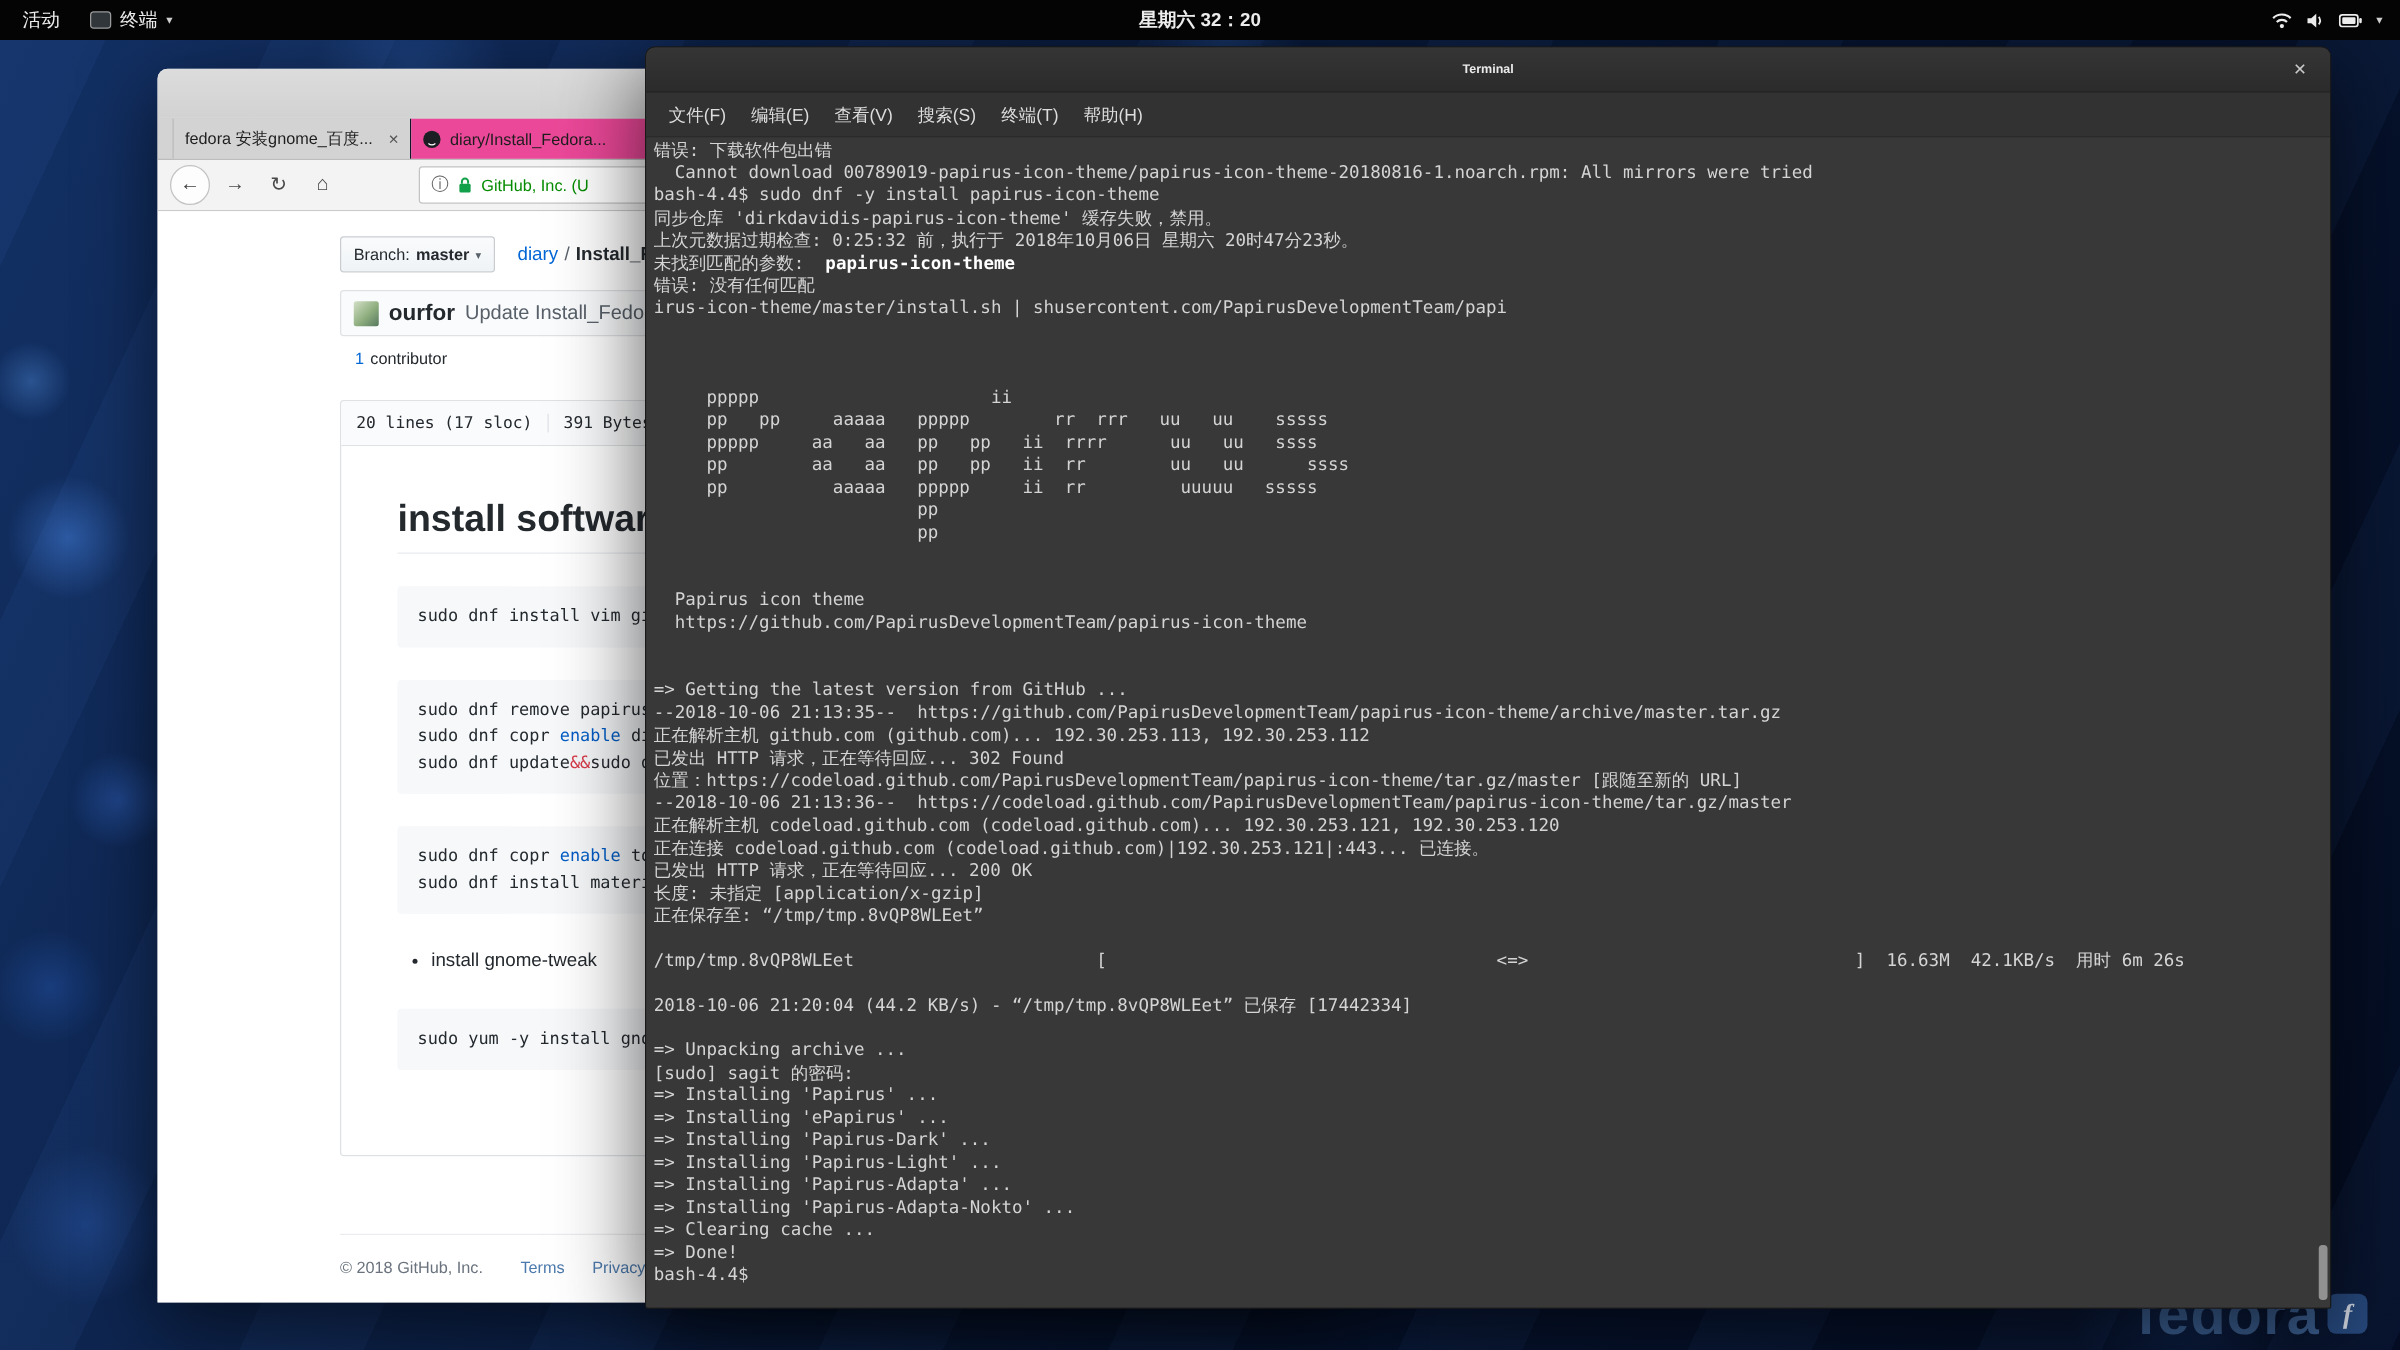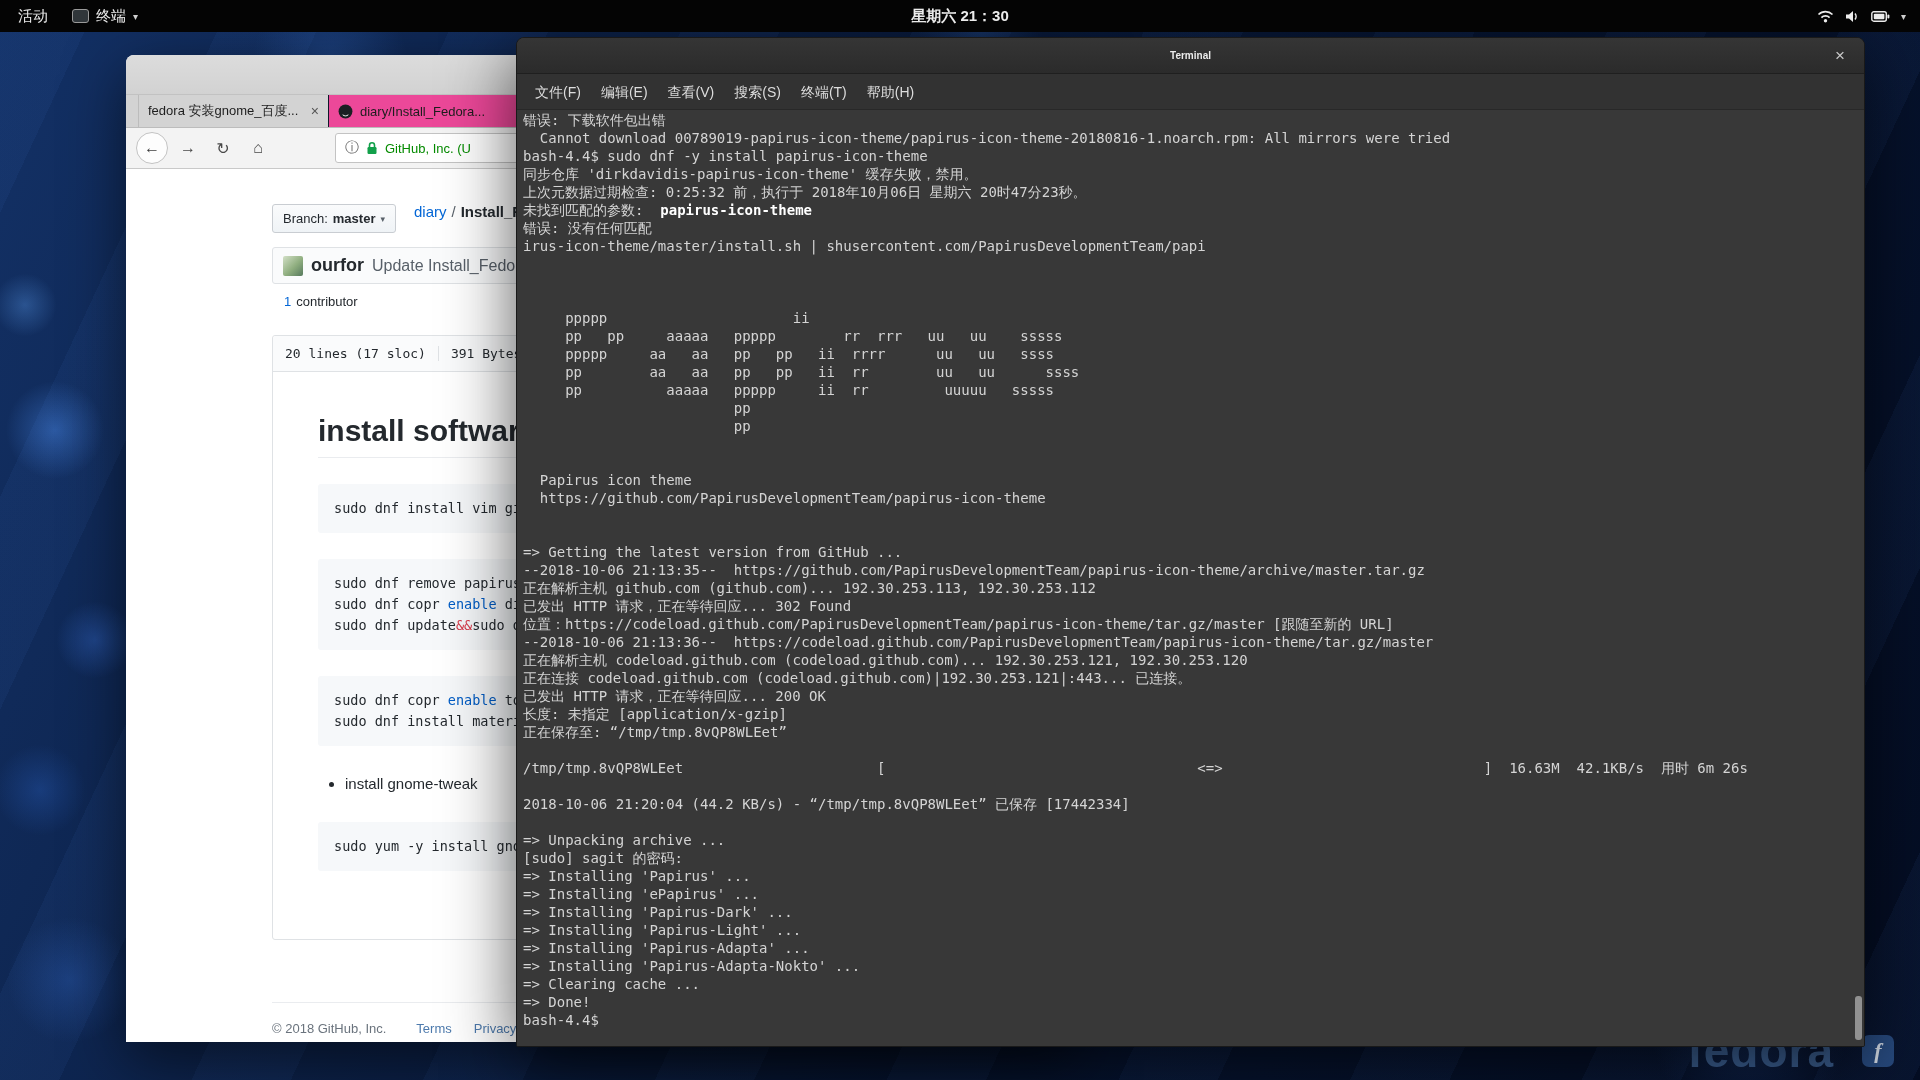--- a/index.html
+++ b/index.html
@@ -11,21 +11,21 @@
     radial-gradient(circle 70px at 55px 430px, rgba(80,150,255,.40), transparent 70%),
     radial-gradient(circle 45px at 25px 305px, rgba(100,170,255,.30), transparent 70%),
     radial-gradient(circle 55px at 95px 640px, rgba(60,120,230,.35), transparent 70%),
     radial-gradient(circle 65px at 40px 790px, rgba(45,105,210,.30), transparent 70%),
     radial-gradient(circle 90px at 70px 980px, rgba(55,115,220,.28), transparent 70%),
     radial-gradient(circle 110px at 330px 60px, rgba(70,140,250,.22), transparent 70%),
     radial-gradient(circle 90px at 980px 30px, rgba(70,140,250,.18), transparent 70%),
     radial-gradient(circle 140px at 1750px 1030px, rgba(55,115,220,.25), transparent 70%),
     repeating-linear-gradient(115deg, rgba(80,140,240,.06) 0 90px, rgba(10,25,60,0) 90px 210px),
     linear-gradient(115deg,#133166 0%,#0c2148 32%,#071634 58%,#040d23 100%);}
-  .fedora-brand{position:absolute;right:26px;bottom:2px;z-index:1;display:flex;align-items:center;gap:28px;}
+  .fedora-brand{position:absolute;right:26px;bottom:2px;z-index:1;display:flex;align-items:center;gap:6px;}
   .fedora-brand .word{font-size:46px;font-weight:bold;letter-spacing:1px;color:rgba(92,142,205,.62);}
   .fedora-badge{width:32px;height:32px;border-radius:7px;background:rgba(62,112,182,.58);color:rgba(255,255,255,.8);
     font-weight:bold;font-size:22px;display:flex;align-items:center;justify-content:center;font-family:"Liberation Serif",serif;font-style:italic;}
 
   
   .topbar{position:absolute;left:0;top:0;width:1920px;height:32px;background:#040404;z-index:50;color:#ececec;display:flex;align-items:center;}
   .tb-left{display:flex;align-items:center;gap:20px;margin-left:14px;}
   .tb-activities{font-size:15px;padding:0 4px;}
   .tb-app{display:flex;align-items:center;gap:7px;font-size:15px;}
   .tb-app-icon{width:17px;height:14px;background:#30363a;border:1px solid #9a9a9a;border-radius:3px;}
@@ -49,21 +49,21 @@
   .ff-navbtn{width:30px;height:30px;display:flex;align-items:center;justify-content:center;font-size:16px;color:#494949;margin-left:5px;}
   .ff-urlbar{margin-left:62px;width:640px;height:30px;background:#fff;border:1px solid #c3c3c3;border-radius:3px;display:flex;align-items:center;gap:7px;padding:0 9px;font-size:13px;}
   .ff-info{color:#666;font-size:14px;}
   .ff-identity{color:#058b00;}
   .ff-content{position:absolute;left:0;top:114px;width:952px;height:873px;background:#fff;overflow:hidden;}
 
   
   .gh-page{padding:20px 0 0 146px;color:#24292e;}
   .gh-row{display:flex;align-items:center;}
   .gh-branch{display:inline-flex;align-items:center;gap:5px;background:linear-gradient(#fafbfc,#eff3f6);
-    border:1px solid #c9cdd2;border-radius:3px;font-size:13px;padding:6px 10px;color:#24292e;margin-top:15px;}
+    border:1px solid #c9cdd2;border-radius:3px;font-size:13px;padding:6px 10px;color:#24292e;}
   .gh-branch b{font-weight:bold;}
   .gh-caret{font-size:9px;color:#586069;}
   .gh-breadcrumb{margin-left:18px;font-size:15px;white-space:nowrap;}
   .gh-breadcrumb .repo{color:#0366d6;}
   .gh-breadcrumb .sep{color:#586069;margin:0 5px;}
   .gh-breadcrumb b{font-weight:bold;color:#24292e;}
   .gh-commit{margin-top:14px;width:806px;height:37px;border:1px solid #dfe2e5;border-radius:3px;background:#fafbfc;
     display:flex;align-items:center;gap:8px;padding:0 10px;}
   .gh-avatar{width:20px;height:20px;border-radius:2px;background:linear-gradient(135deg,#d3e0c7,#8fae7f 55%,#56795d);}
   .gh-author{font-weight:bold;font-size:18px;color:#24292e;}
@@ -285,21 +285,21 @@
 
 <div class="topbar">
   <div class="tb-left">
     <div class="tb-activities">活动</div>
     <div class="tb-app">
       <span class="tb-app-icon"></span>
       <span>终端</span>
       <span class="tb-caret">▾</span>
     </div>
   </div>
-  <div class="tb-clock">星期六 21：30</div>
+  <div class="tb-clock">星期六 32：20</div>
   <div class="tb-right">
     <span style="display:flex;">
       <svg width="17" height="13" viewBox="0 0 17 13">
           <path d="M1.5 4.5 A 10 10 0 0 1 15.5 4.5" fill="none" stroke="#ececec" stroke-width="1.7"></path>
           <path d="M4.4 7.6 A 5.8 5.8 0 0 1 12.6 7.6" fill="none" stroke="#ececec" stroke-width="1.7"></path>
           <circle cx="8.5" cy="10.8" r="1.7" fill="#ececec"></circle>
         </svg>
     </span>
     <span style="display:flex;">
       <svg width="15" height="13" viewBox="0 0 15 13">

